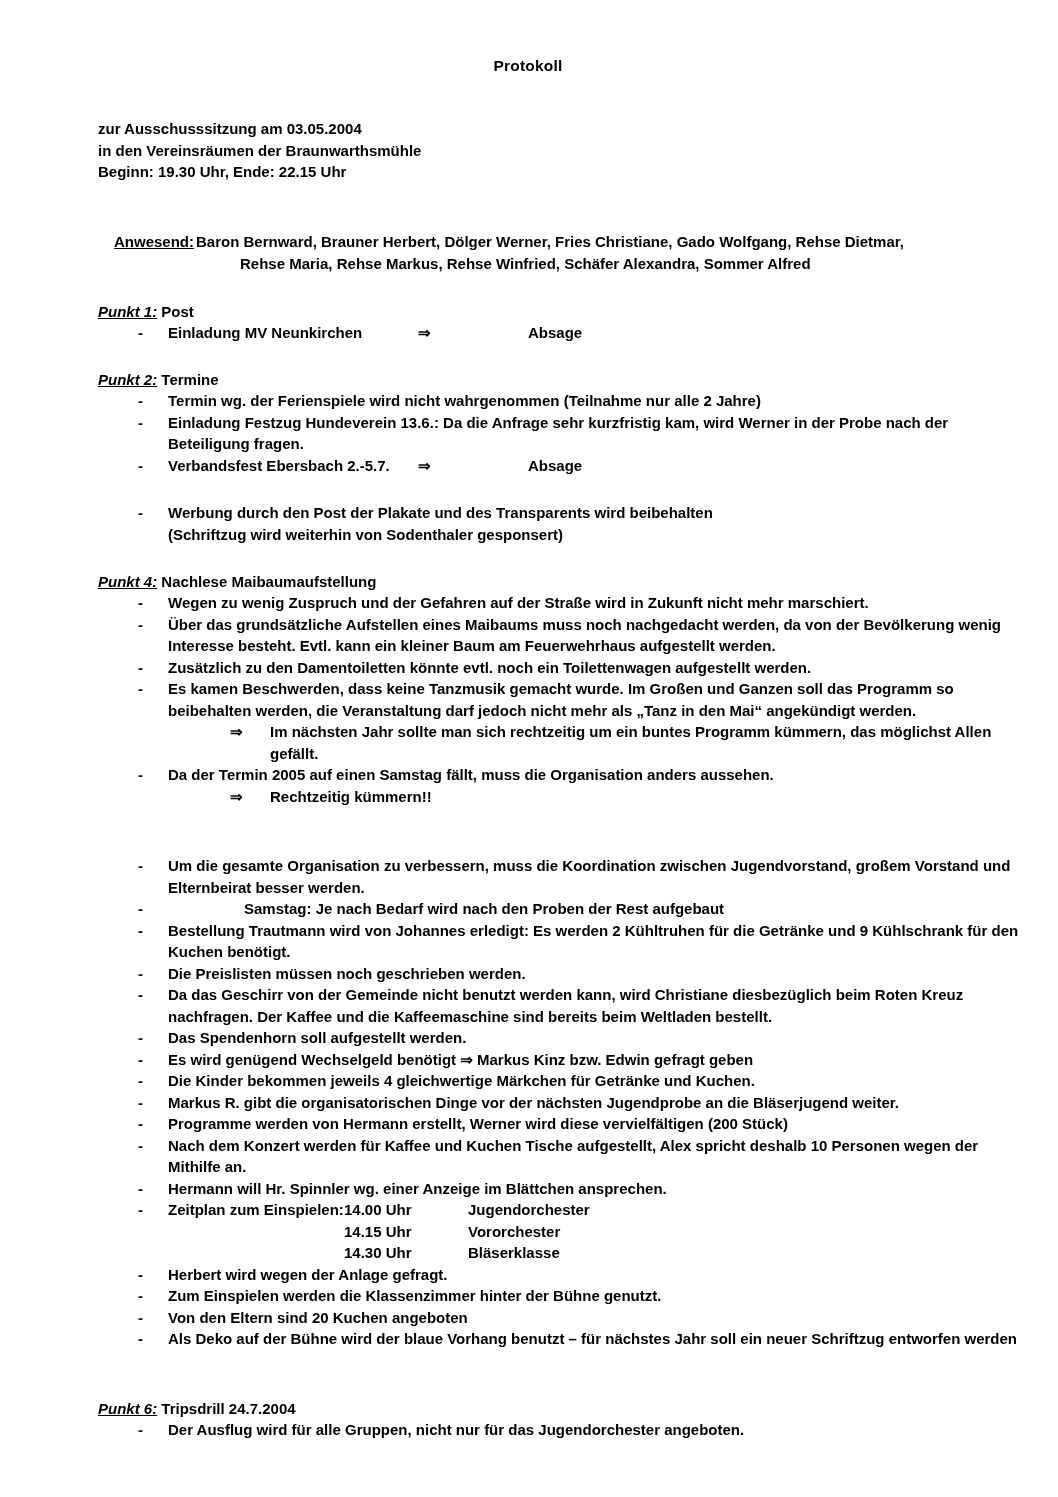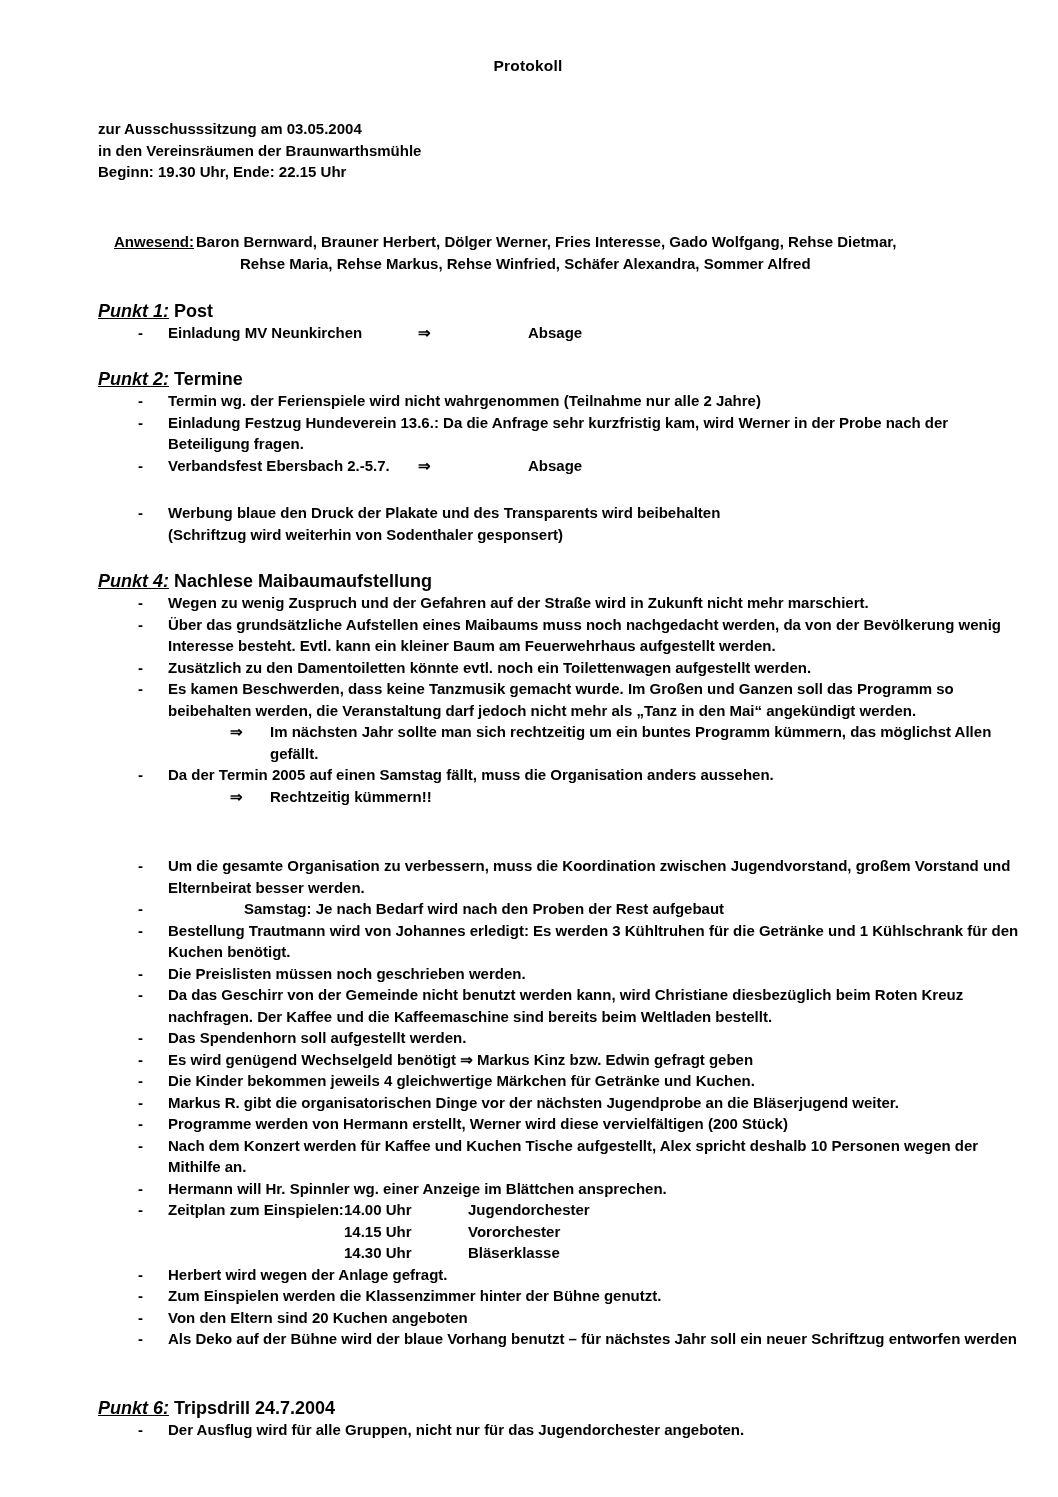--- a/index.html
+++ b/index.html
@@ -52,21 +52,21 @@
     top: 0;
     text-decoration: underline;
   }
   .attendees .att-names { display: block; }
   .attendees .att-names .nl2 { display: block; padding-left: 44px; }
 
   .section { margin-top: 26px; }
   .section.gap-big { margin-top: 48px; }
 
   .sec-head {
-    font-size: 18px;
+    font-size: 15px;
     line-height: 21px;
     white-space: pre;
   }
   .sec-head .pk {
     font-style: italic;
     text-decoration: underline;
   }
   .sec-head .pt { font-style: normal; }
 
   ul.bullets {
@@ -138,21 +138,21 @@
 
   <div class="meta-block">
     <div class="meta-line">zur Ausschusssitzung am 03.05.2004</div>
     <div class="meta-line">in den Vereinsräumen der Braunwarthsmühle</div>
     <div class="meta-line">Beginn: 19.30 Uhr, Ende: 22.15 Uhr</div>
   </div>
 
   <div class="attendees">
     <span class="att-label">Anwesend:</span>
     <span class="att-names">
-      <span class="nl1">Baron Bernward, Brauner Herbert, Dölger Werner, Fries Interesse, Gado Wolfgang, Rehse Dietmar,</span>
+      <span class="nl1">Baron Bernward, Brauner Herbert, Dölger Werner, Fries Christiane, Gado Wolfgang, Rehse Dietmar,</span>
       <span class="nl2">Rehse Maria, Rehse Markus, Rehse Winfried, Schäfer Alexandra, Sommer Alfred</span>
     </span>
   </div>
 
   <div id="sections-root">
       <div class="section">
         <div class="sec-head"><span class="pk">Punkt 1:</span> <span class="pt">Post</span></div>
         <ul class="bullets">
           <li>
             <span class="bullet">-</span>
@@ -174,21 +174,21 @@
           <li>
             <span class="bullet">-</span>
             <span class="row-arrow"><span class="c1" style="width: 250px;">Verbandsfest Ebersbach 2.-5.7.</span><span class="arw" style="width: 110px;">⇒</span><span class="c2">Absage</span></span>
           </li>
         </ul>
       </div>
       <div class="section">
         <ul class="bullets">
           <li>
             <span class="bullet">-</span>
-            <span class="txt">Werbung blaue den Druck der Plakate und des Transparents wird beibehalten</span>
+            <span class="txt">Werbung durch den Post der Plakate und des Transparents wird beibehalten</span>
             <span class="txt">(Schriftzug wird weiterhin von Sodenthaler gesponsert)</span>
           </li>
         </ul>
       </div>
       <div class="section">
         <div class="sec-head"><span class="pk">Punkt 4:</span> <span class="pt">Nachlese Maibaumaufstellung</span></div>
         <ul class="bullets">
           <li>
             <span class="bullet">-</span>
             <span class="txt">Wegen zu wenig Zuspruch und der Gefahren auf der Straße wird in Zukunft nicht mehr marschiert.</span>
@@ -218,21 +218,21 @@
           <li>
             <span class="bullet">-</span>
             <span class="txt">Um die gesamte Organisation zu verbessern, muss die Koordination zwischen Jugendvorstand, großem Vorstand und Elternbeirat besser werden.</span>
           </li>
           <li>
             <span class="bullet">-</span>
             <span class="indent-cont">Samstag: Je nach Bedarf wird nach den Proben der Rest aufgebaut</span>
           </li>
           <li>
             <span class="bullet">-</span>
-            <span class="txt">Bestellung Trautmann wird von Johannes erledigt: Es werden 3 Kühltruhen für die Getränke und 1 Kühlschrank für den Kuchen benötigt.</span>
+            <span class="txt">Bestellung Trautmann wird von Johannes erledigt: Es werden 2 Kühltruhen für die Getränke und 9 Kühlschrank für den Kuchen benötigt.</span>
           </li>
           <li>
             <span class="bullet">-</span>
             <span class="txt">Die Preislisten müssen noch geschrieben werden.</span>
           </li>
           <li>
             <span class="bullet">-</span>
             <span class="txt">Da das Geschirr von der Gemeinde nicht benutzt werden kann, wird Christiane diesbezüglich beim Roten Kreuz nachfragen. Der Kaffee und die Kaffeemaschine sind bereits beim Weltladen bestellt.</span>
           </li>
           <li>

